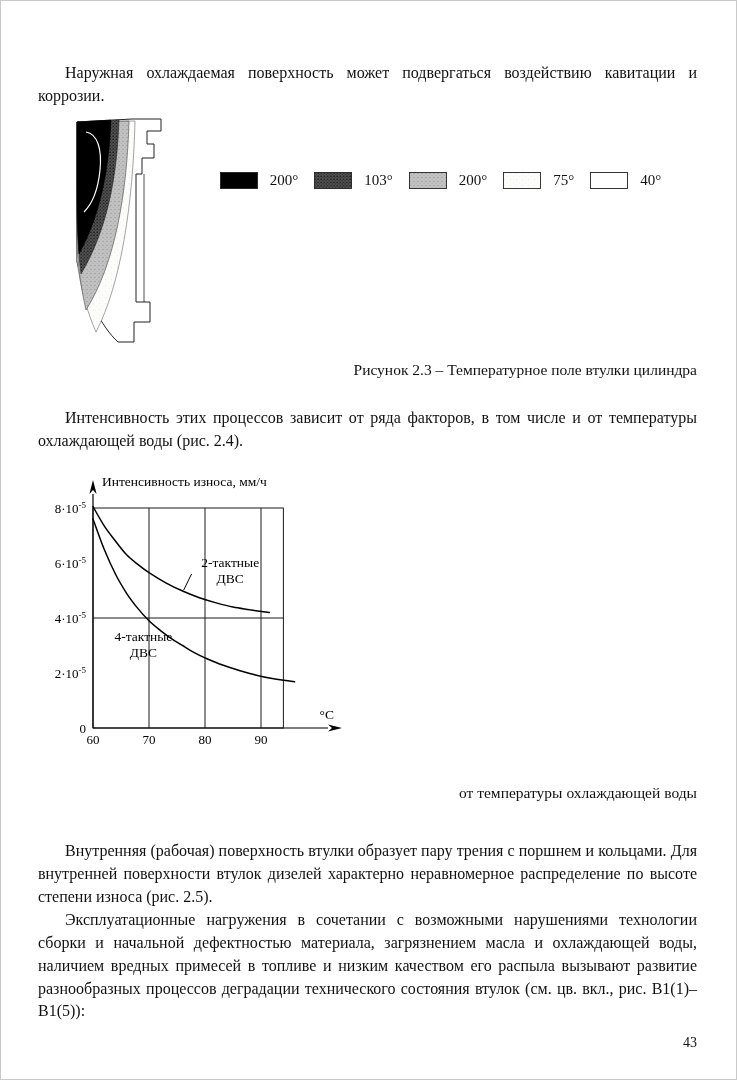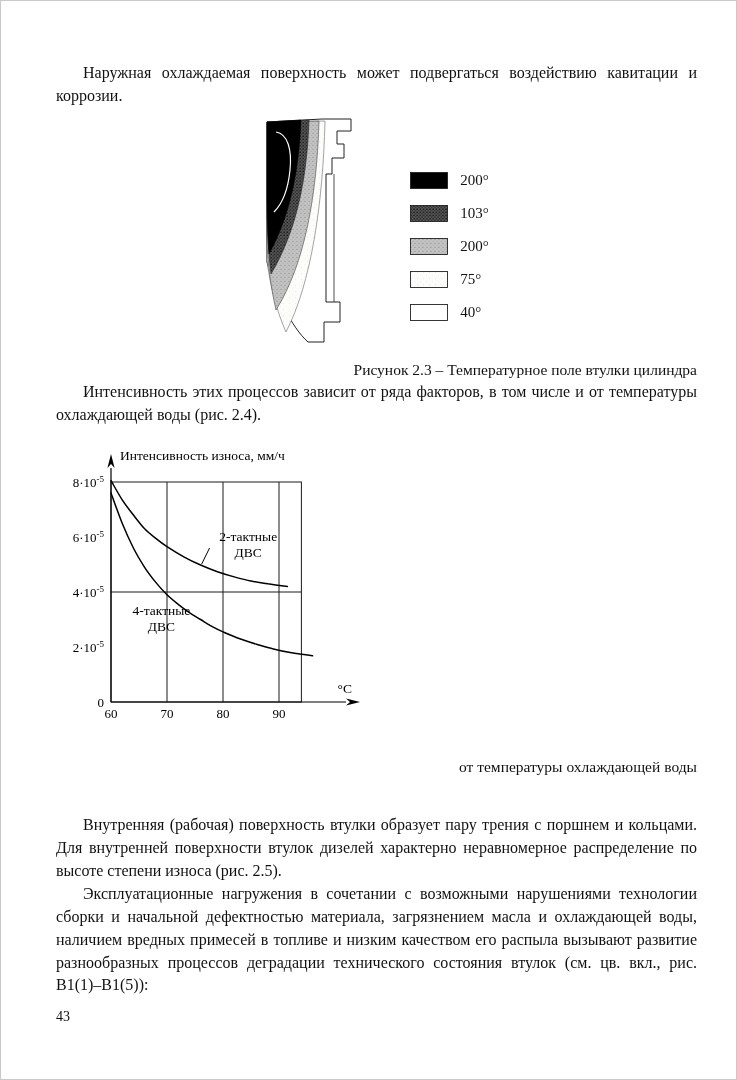--- a/index.html
+++ b/index.html
@@ -1,31 +1,31 @@
 <!DOCTYPE html>
 <html><head>
 <meta charset="utf-8">
 <style>
   *{box-sizing:border-box;margin:0;padding:0}
   html,body{background:#ffffff}
   body{font-family:"Liberation Serif", serif;color:#111}
   .page{position:relative;width:737px;height:1080px;background:#fff;
-        box-shadow:inset 0 0 0 1px #c9c9c9;padding:62px 40px 0 56px;overflow:hidden}
+        box-shadow:inset 0 0 0 1px #c9c9c9;padding:62px 40px 0 38px;overflow:hidden}
   .para{font-size:16px;line-height:1.43;text-align:justify;text-indent:27px}
   .fig23{margin-top:8px}
   .fig23-row{display:flex;justify-content:center;align-items:flex-start;gap:46px}
-  .legend{display:flex;flex-direction:column;gap:16px;margin-top:56px}
+  .legend{display:flex;flex-direction:row;gap:16px;margin-top:56px}
   .legend-row{display:flex;align-items:center;gap:12px}
   .legend-label{font-size:15px}
   .figcaption{text-align:right;font-size:15.5px;margin-top:14px;line-height:1.35}
-  .p2{}
+  .p2{margin-top:26px}
   .chart-wrap{display:flex;justify-content:flex-start;margin-top:18px}
   .cap24{margin-top:10px}
   .p3{margin-top:36px}
-  .pageno{text-align:left;font-size:14px;margin-top:12px}
+  .pageno{text-align:right;font-size:14px;margin-top:12px}
   .ct{font-family:"Liberation Serif", serif;font-size:13px;fill:#000}
   .cs{font-family:"Liberation Serif", serif;font-size:13.5px;fill:#000}
 </style>
 </head>
 <body>
 
 <div class="page">
 
   <p class="para">Наружная охлаждаемая поверхность может подвергаться воздействию кавитации и коррозии.</p>
 

